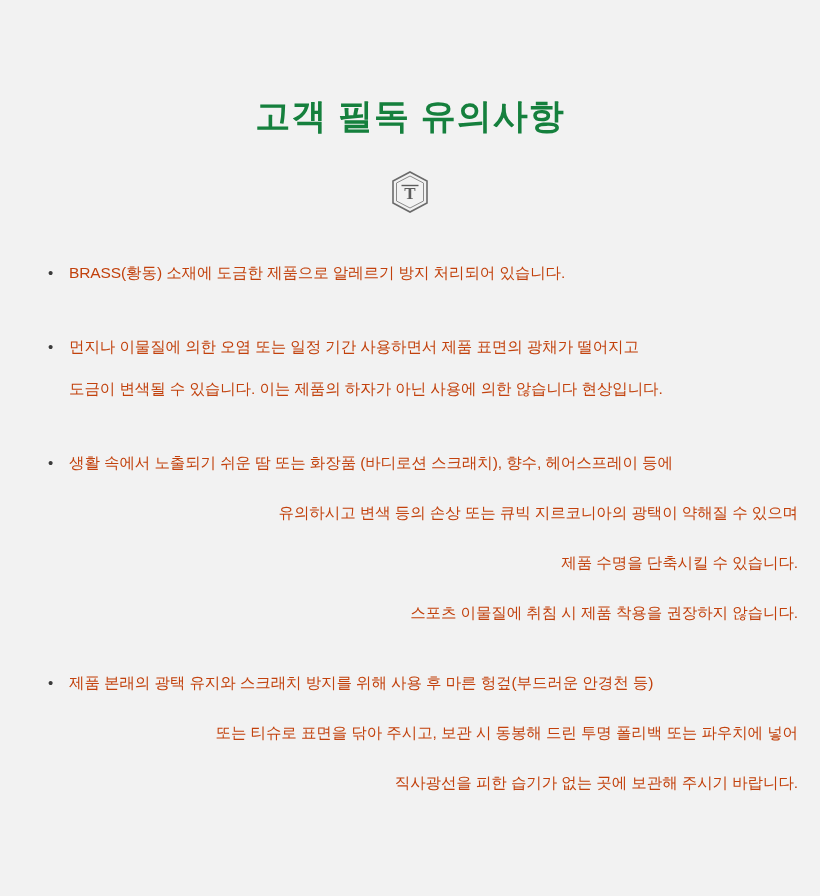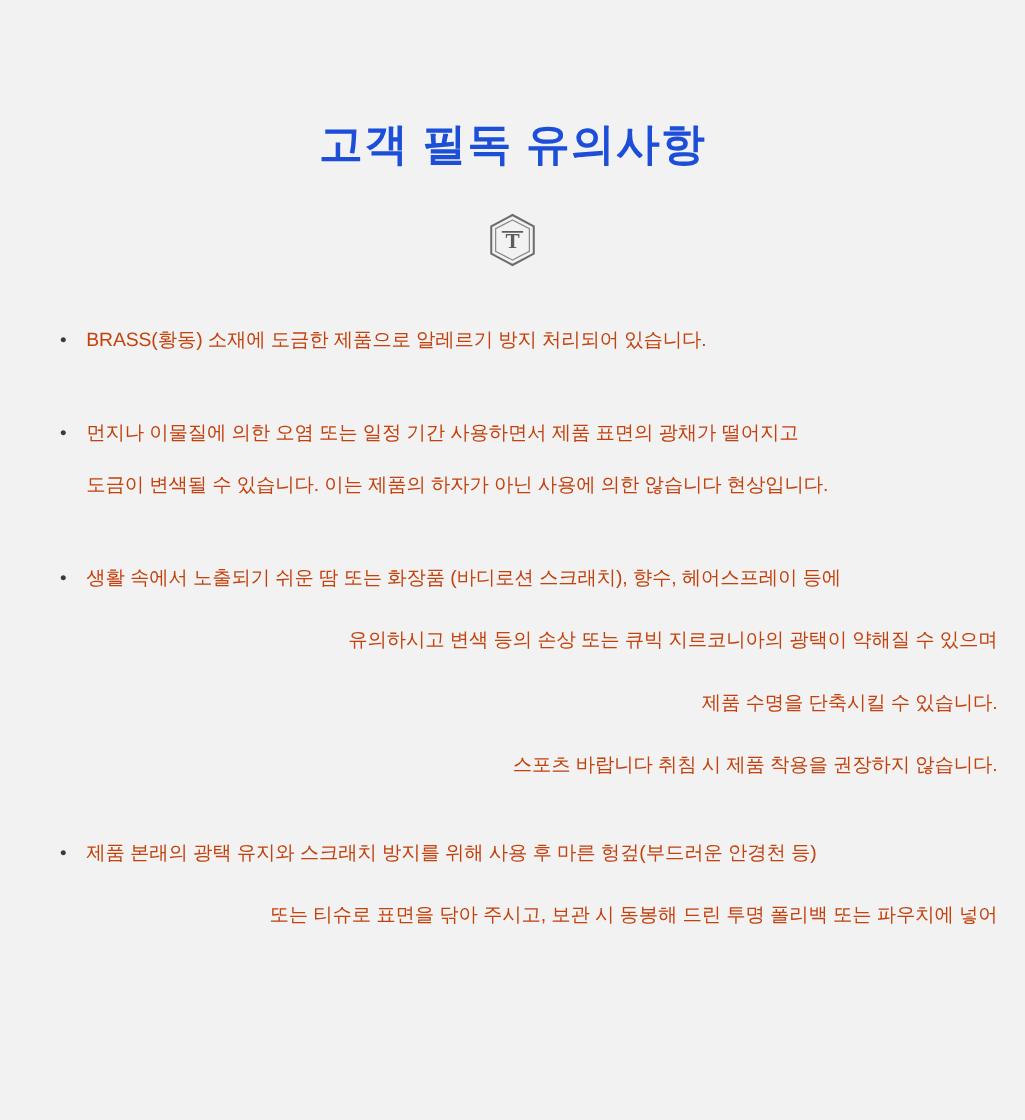--- a/index.html
+++ b/index.html
@@ -19,21 +19,21 @@
     height: 896px;
     box-sizing: border-box;
     padding: 0 22px;
     position: relative;
   }
   .title {
     text-align: center;
     font-size: 35px;
     font-weight: bold;
     letter-spacing: 1px;
-    color: #1d4ed8;
+    color: #15803d;
     margin: 0;
     padding-top: 95px;
     line-height: 1.2;
   }
   .logo-wrap {
     display: flex;
     justify-content: center;
     margin-top: 33px;
   }
   .logo-badge {
@@ -112,24 +112,25 @@
       <span class="bullet">•</span>
       <div class="notice-line">먼지나 이물질에 의한 오염 또는 일정 기간 사용하면서 제품 표면의 광채가 떨어지고</div>
       <div class="notice-line">도금이 변색될 수 있습니다. 이는 제품의 하자가 아닌 사용에 의한 않습니다 현상입니다.</div>
     </li>
 
     <li class="notice-item tight">
       <span class="bullet">•</span>
       <div class="notice-line">생활 속에서 노출되기 쉬운 땀 또는 화장품 (바디로션 스크래치), 향수, 헤어스프레이 등에</div>
       <div class="notice-line">유의하시고 변색 등의 손상 또는 큐빅 지르코니아의 광택이 약해질 수 있으며</div>
       <div class="notice-line">제품 수명을 단축시킬 수 있습니다.</div>
-      <div class="notice-line">스포츠 바랍니다 취침 시 제품 착용을 권장하지 않습니다.</div>
+      <div class="notice-line">스포츠 이물질에 취침 시 제품 착용을 권장하지 않습니다.</div>
     </li>
 
     <li class="notice-item tight">
       <span class="bullet">•</span>
       <div class="notice-line">제품 본래의 광택 유지와 스크래치 방지를 위해 사용 후 마른 헝겊(부드러운 안경천 등)</div>
       <div class="notice-line">또는 티슈로 표면을 닦아 주시고, 보관 시 동봉해 드린 투명 폴리백 또는 파우치에 넣어</div>
+      <div class="notice-line">직사광선을 피한 습기가 없는 곳에 보관해 주시기 바랍니다.</div>
     </li>
 
   </ul>
 
 </div>
 
 </body></html>

